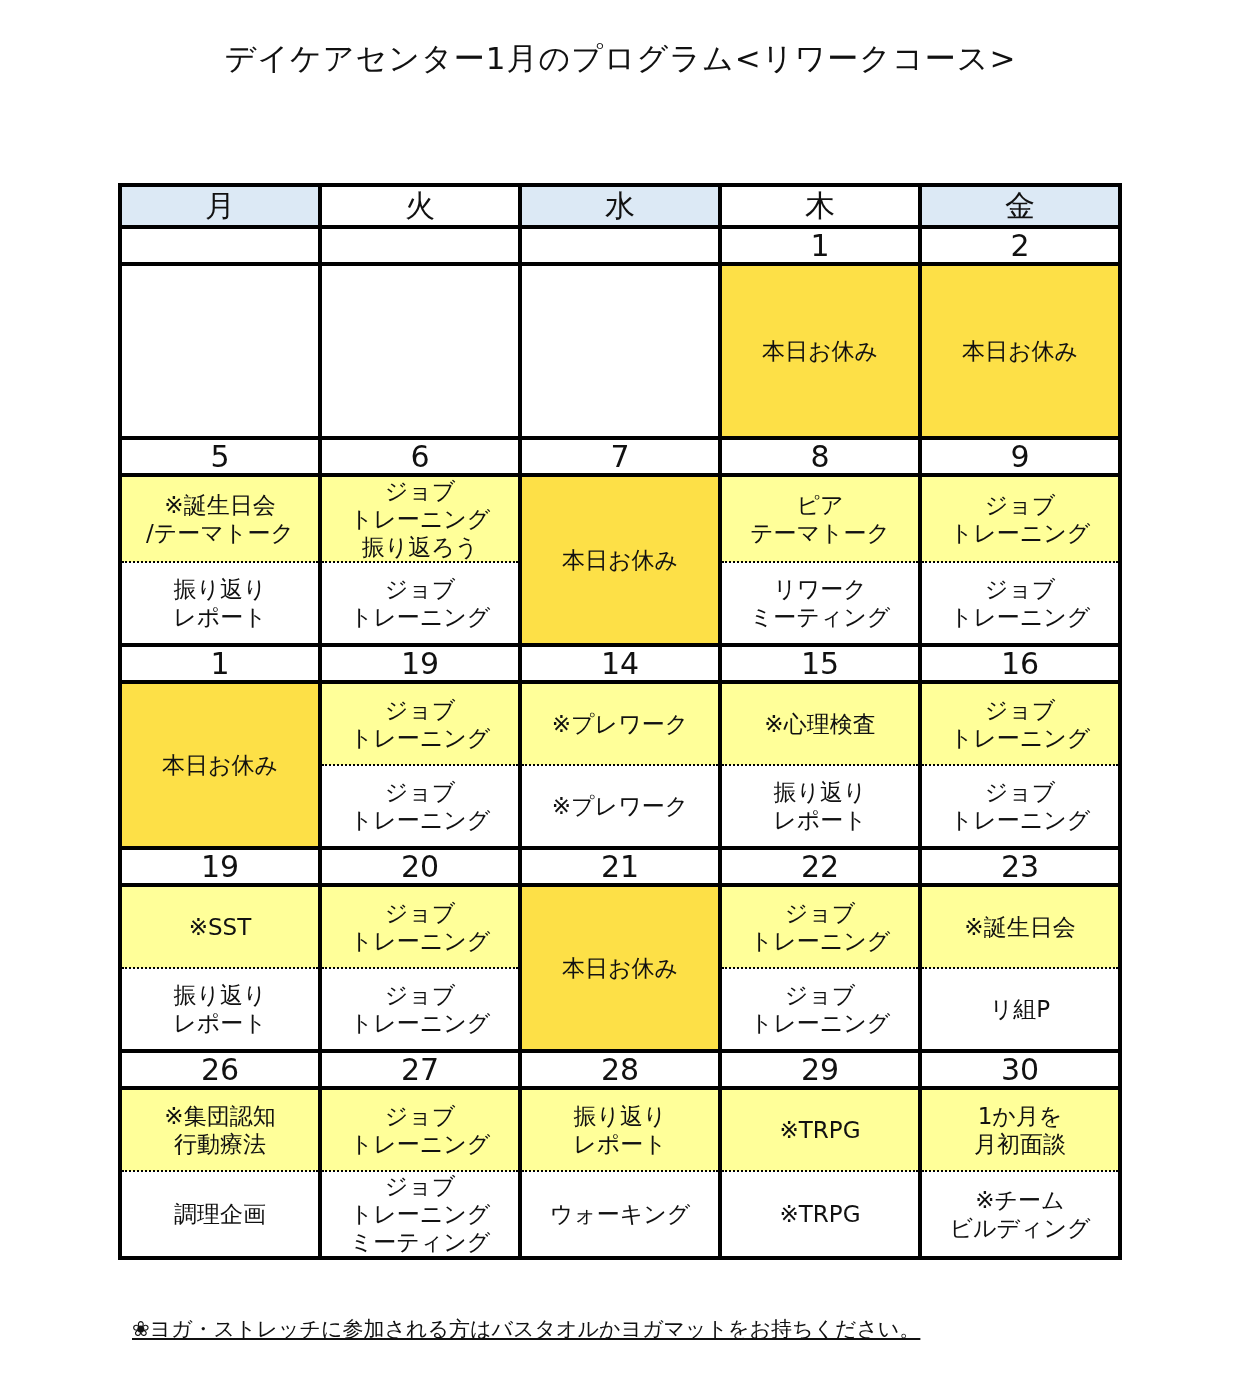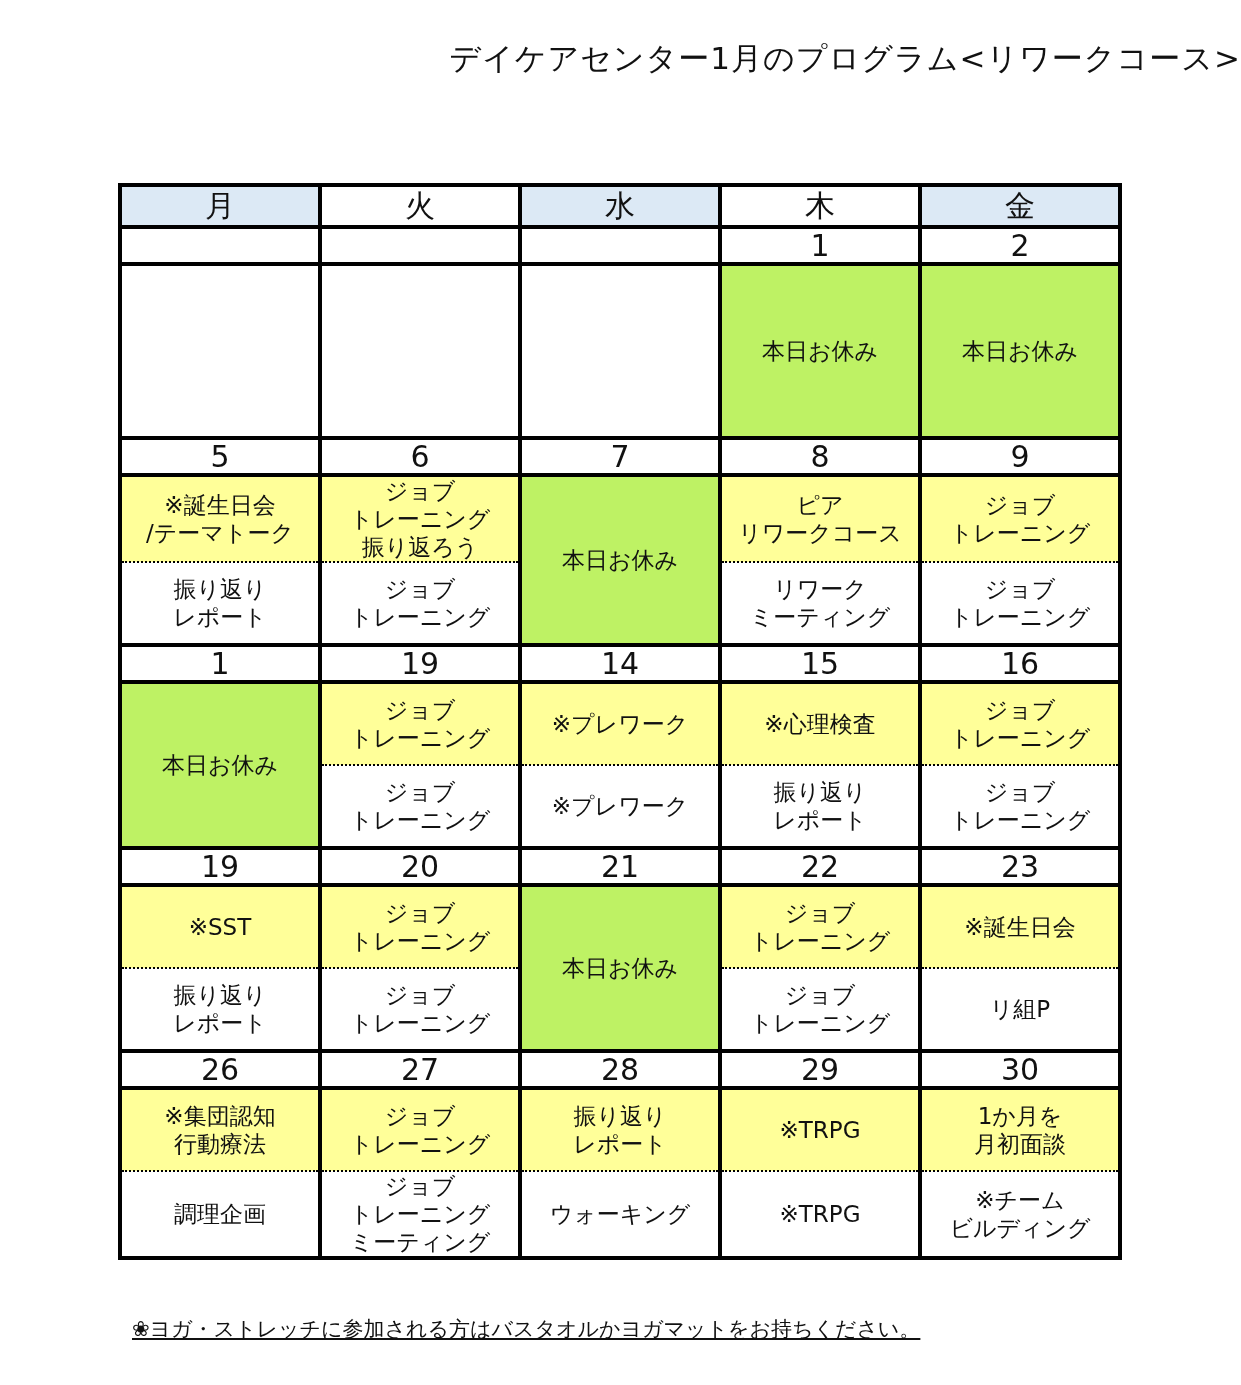--- a/index.html
+++ b/index.html
@@ -1,25 +1,25 @@
 <!DOCTYPE html>
 <html><head>
 <meta charset="utf-8">
 <style>
   html, body { margin:0; padding:0; background:#ffffff; }
   body { width:1241px; height:1385px; position:relative; font-family:"DejaVu Sans", sans-serif; color:#111; }
-  .title { position:absolute; left:0; top:38px; width:1241px; text-align:right; font-size:31px; letter-spacing:1px; }
+  .title { position:absolute; left:0; top:38px; width:1241px; text-align:center; font-size:31px; letter-spacing:1px; }
   table.cal { position:absolute; left:118px; top:183px; width:1004px; border-collapse:collapse; table-layout:fixed; }
   table.cal td, table.cal th { border:4px solid #000; padding:0; text-align:center; vertical-align:middle; font-weight:normal; }
   th.dow { height:38px; font-size:30px; line-height:38px; }
   th.dow.blue { background:#dce9f5; }
   td.date { height:33px; font-size:30px; line-height:33px; background:#fff; }
   td.cell { font-size:23px; line-height:28px; }
   td.empty { background:#fff; }
-  td.holiday { background:#bef264; }
+  td.holiday { background:#fde047; }
   td.am { background:#ffff99; border-bottom:2px dotted #000 !important; height:80px; }
   td.pm { background:#fff; border-top:2px dotted #000 !important; height:80px; }
   td.tall { height:170px; }
   .line { display:block; }
   .footnote { position:absolute; left:132px; top:1315px; font-size:21px;text-decoration:underline; }
 </style>
 </head>
 <body>
 
 <div class="title">デイケアセンター1月のプログラム&lt;リワークコース&gt;</div>
@@ -75,21 +75,21 @@
         <td class="cell am">
           <span class="line">ジョブ</span>
           <span class="line">トレーニング</span>
           <span class="line">振り返ろう</span>
         </td>
         <td class="cell holiday" rowspan="2">
           <span class="line">本日お休み</span>
         </td>
         <td class="cell am">
           <span class="line">ピア</span>
-          <span class="line">リワークコース</span>
+          <span class="line">テーマトーク</span>
         </td>
         <td class="cell am">
           <span class="line">ジョブ</span>
           <span class="line">トレーニング</span>
         </td>
       </tr>
       <tr>
         <td class="cell pm">
           <span class="line">振り返り</span>
           <span class="line">レポート</span>

